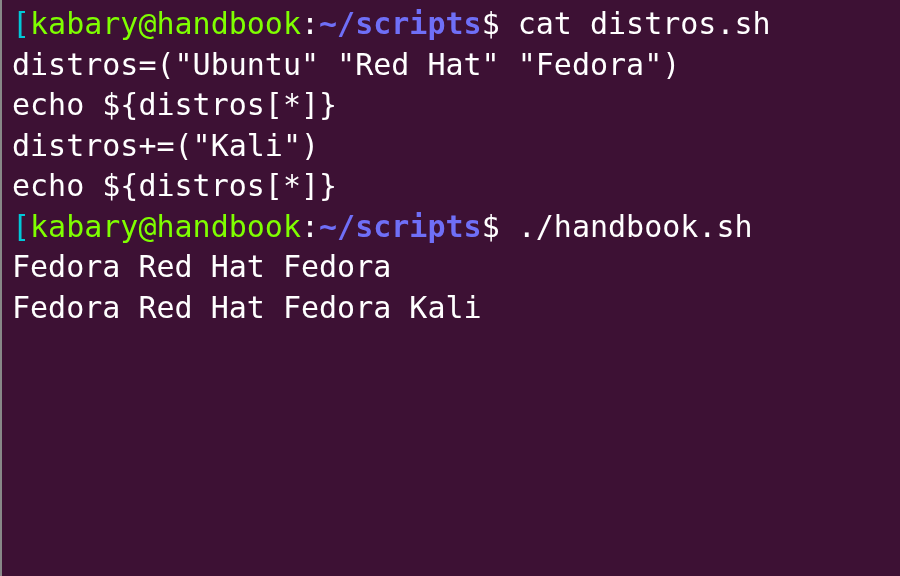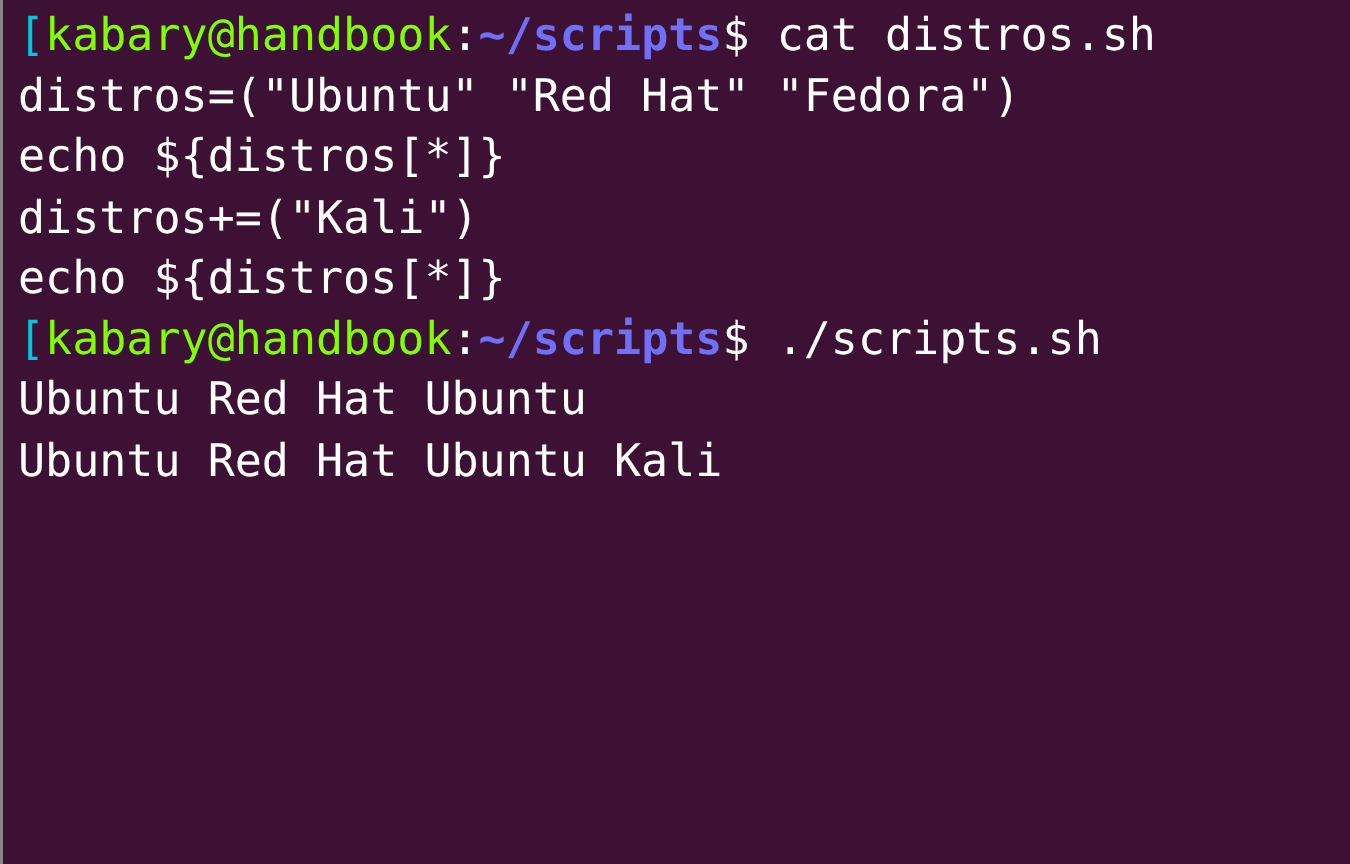--- a/index.html
+++ b/index.html
@@ -37,16 +37,16 @@
 <div class="terminal">
   <div class="line"><span class="bracket">[</span><span class="user">kabary@handbook</span><span class="colon">:</span><span class="path">~/scripts</span><span class="dollar">$</span> <span class="cmd">cat distros.sh</span></div>
   <div class="line"></div>
   <div class="line">distros=("Ubuntu" "Red Hat" "Fedora")</div>
   <div class="line"></div>
   <div class="line">echo ${distros[*]}</div>
   <div class="line"></div>
   <div class="line">distros+=("Kali")</div>
   <div class="line"></div>
   <div class="line">echo ${distros[*]}</div>
-  <div class="line"><span class="bracket">[</span><span class="user">kabary@handbook</span><span class="colon">:</span><span class="path">~/scripts</span><span class="dollar">$</span> <span class="cmd">./scripts.sh</span></div>
-  <div class="line">Ubuntu Red Hat Ubuntu</div>
-  <div class="line">Ubuntu Red Hat Ubuntu Kali</div>
+  <div class="line"><span class="bracket">[</span><span class="user">kabary@handbook</span><span class="colon">:</span><span class="path">~/scripts</span><span class="dollar">$</span> <span class="cmd">./handbook.sh</span></div>
+  <div class="line">Fedora Red Hat Fedora</div>
+  <div class="line">Fedora Red Hat Fedora Kali</div>
 </div>
 
 </body></html>

